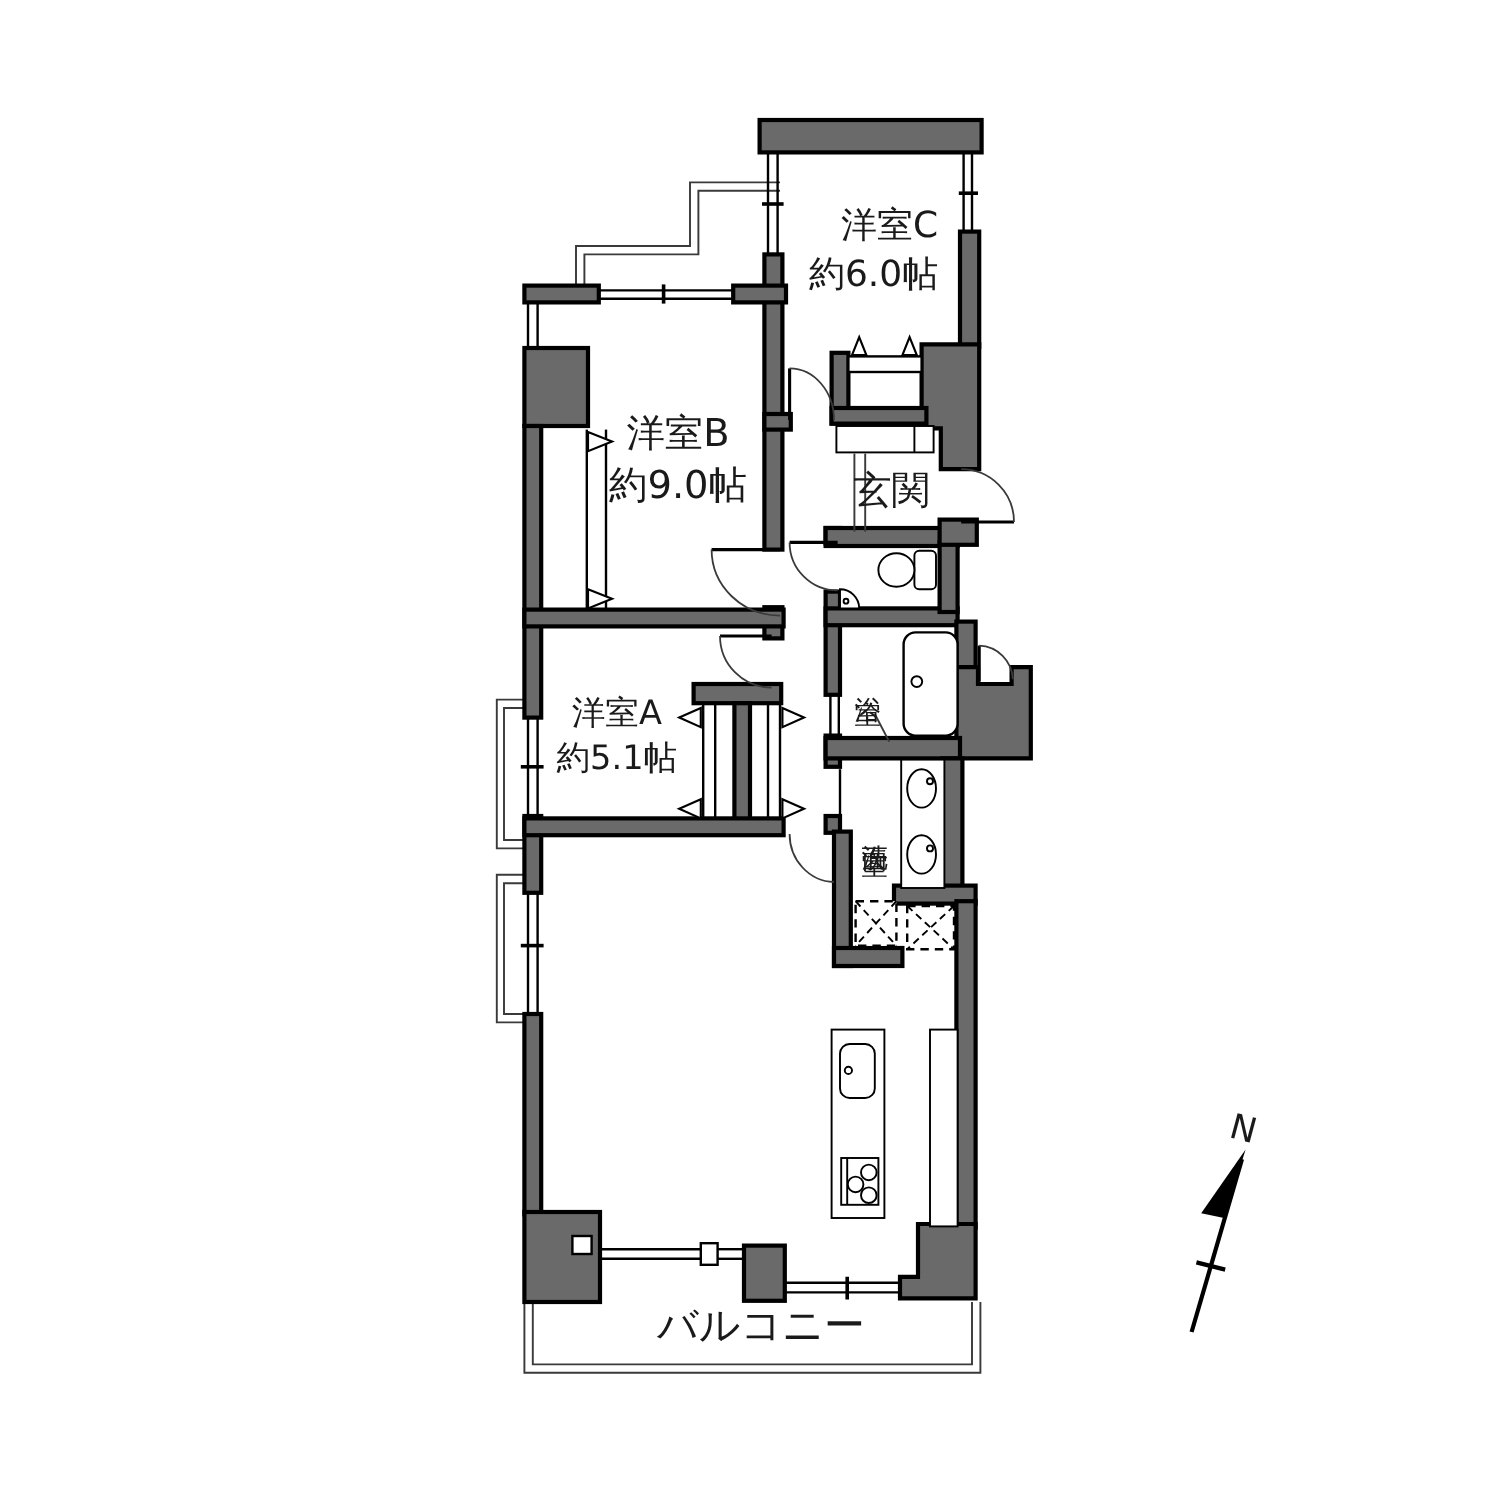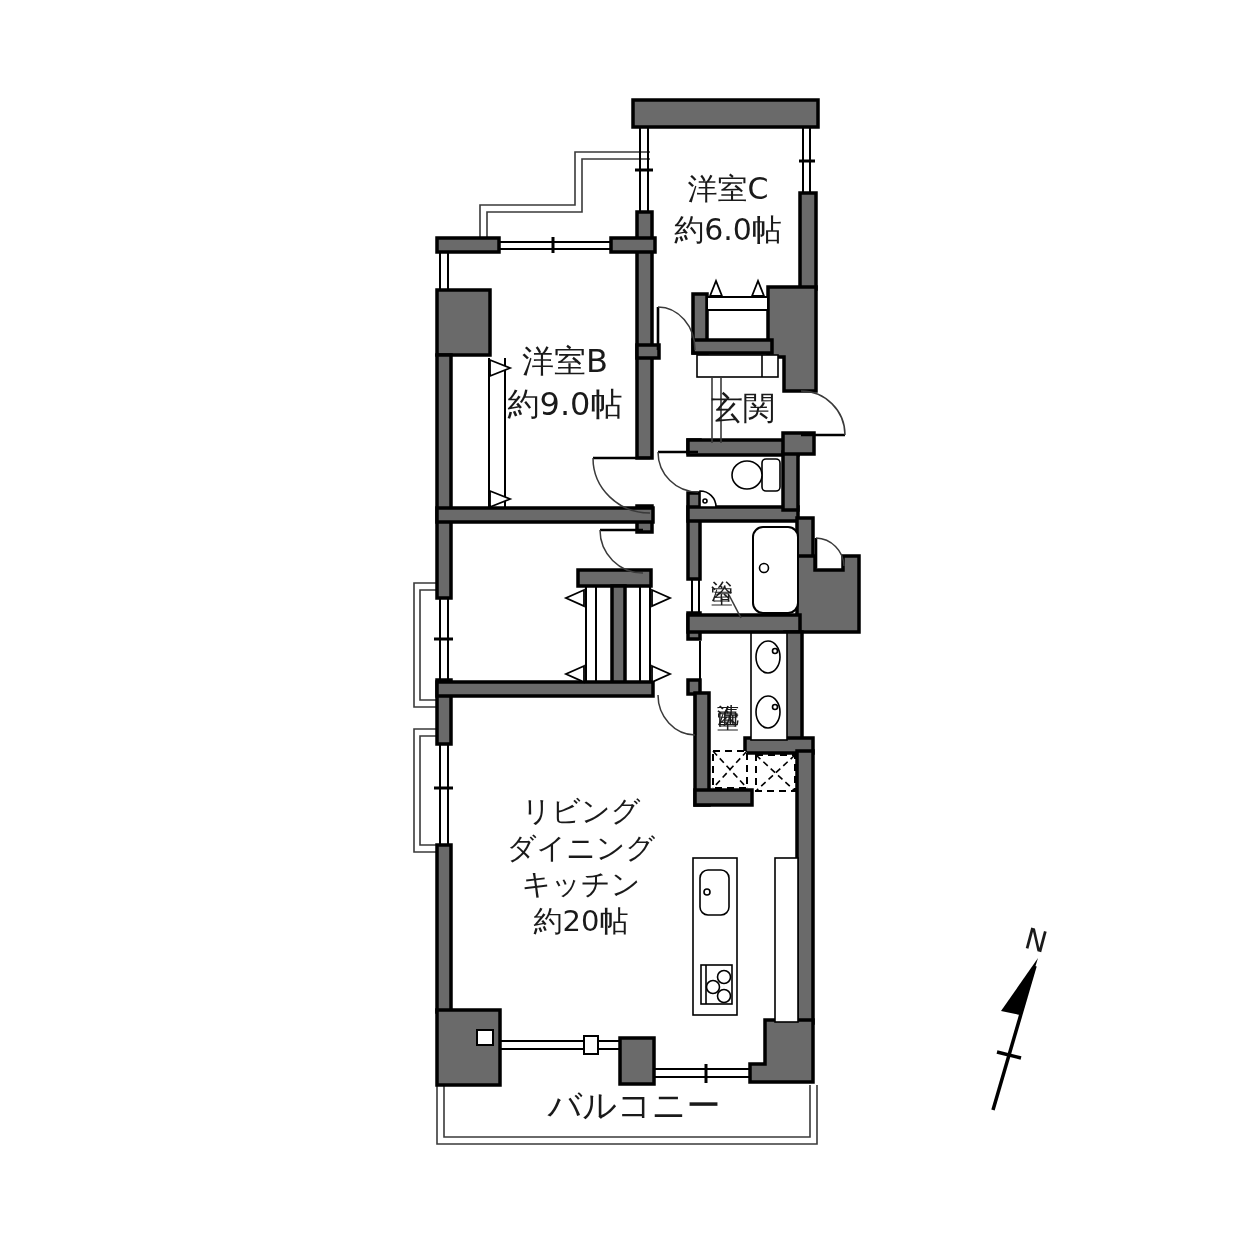--- a/index.html
+++ b/index.html
@@ -234,37 +234,35 @@
       <path class="tri" d="M752,296 L758,281 L764,296 Z"></path>
     </g>
 
     <g>
       <line class="north" x1="993" y1="1110" x2="1035" y2="966"></line>
       <path d="M1038,958 L1001,1011 L1020,1015 Z" fill="#000"></path>
       <line class="north" x1="997" y1="1052" x2="1021" y2="1058"></line>
     </g>
   </svg>
 
-  <div class="lbl" style="left:728px;top:209px;font-size:30px;">
+  <div class="lbl" style="left:728px;top:209px;font-size:30px;text-align:right;">
     <span class="ln">洋室C</span>
     <span class="ln">約6.0帖</span>
   </div>
 
   <div class="lbl" style="left:565px;top:383px;font-size:32px;">
     <span class="ln">洋室B</span>
     <span class="ln">約9.0帖</span>
   </div>
 
-
-  <div class="lbl" style="left:581px;top:866px;font-size:29px;line-height:1.26;">
-    <span class="ln">リビング</span>
-    <span class="ln">ダイニング</span>
-    <span class="ln">キッチン</span>
-    <span class="ln">約20帖</span>
+  <div class="lbl" style="left:514px;top:613px;font-size:28px;">
+    <span class="ln">洋室A</span>
+    <span class="ln">約5.1帖</span>
   </div>
+
 
   <div class="lbl" style="left:743px;top:409px;font-size:32px;">玄関</div>
 
   <div class="lbl vlabel" style="left:722px;top:566px;font-size:22px;">浴室</div>
 
   <div class="lbl vlabel" style="left:728px;top:690px;font-size:22px;">洗面室</div>
 
   <div class="lbl" style="left:634px;top:1106px;font-size:34px;text-align:center;">バルコニー</div>
 
   <div class="lbl" style="left:1036px;top:941px;font-size:29px;transform:translate(-50%,-50%) rotate(15deg);">N</div>

